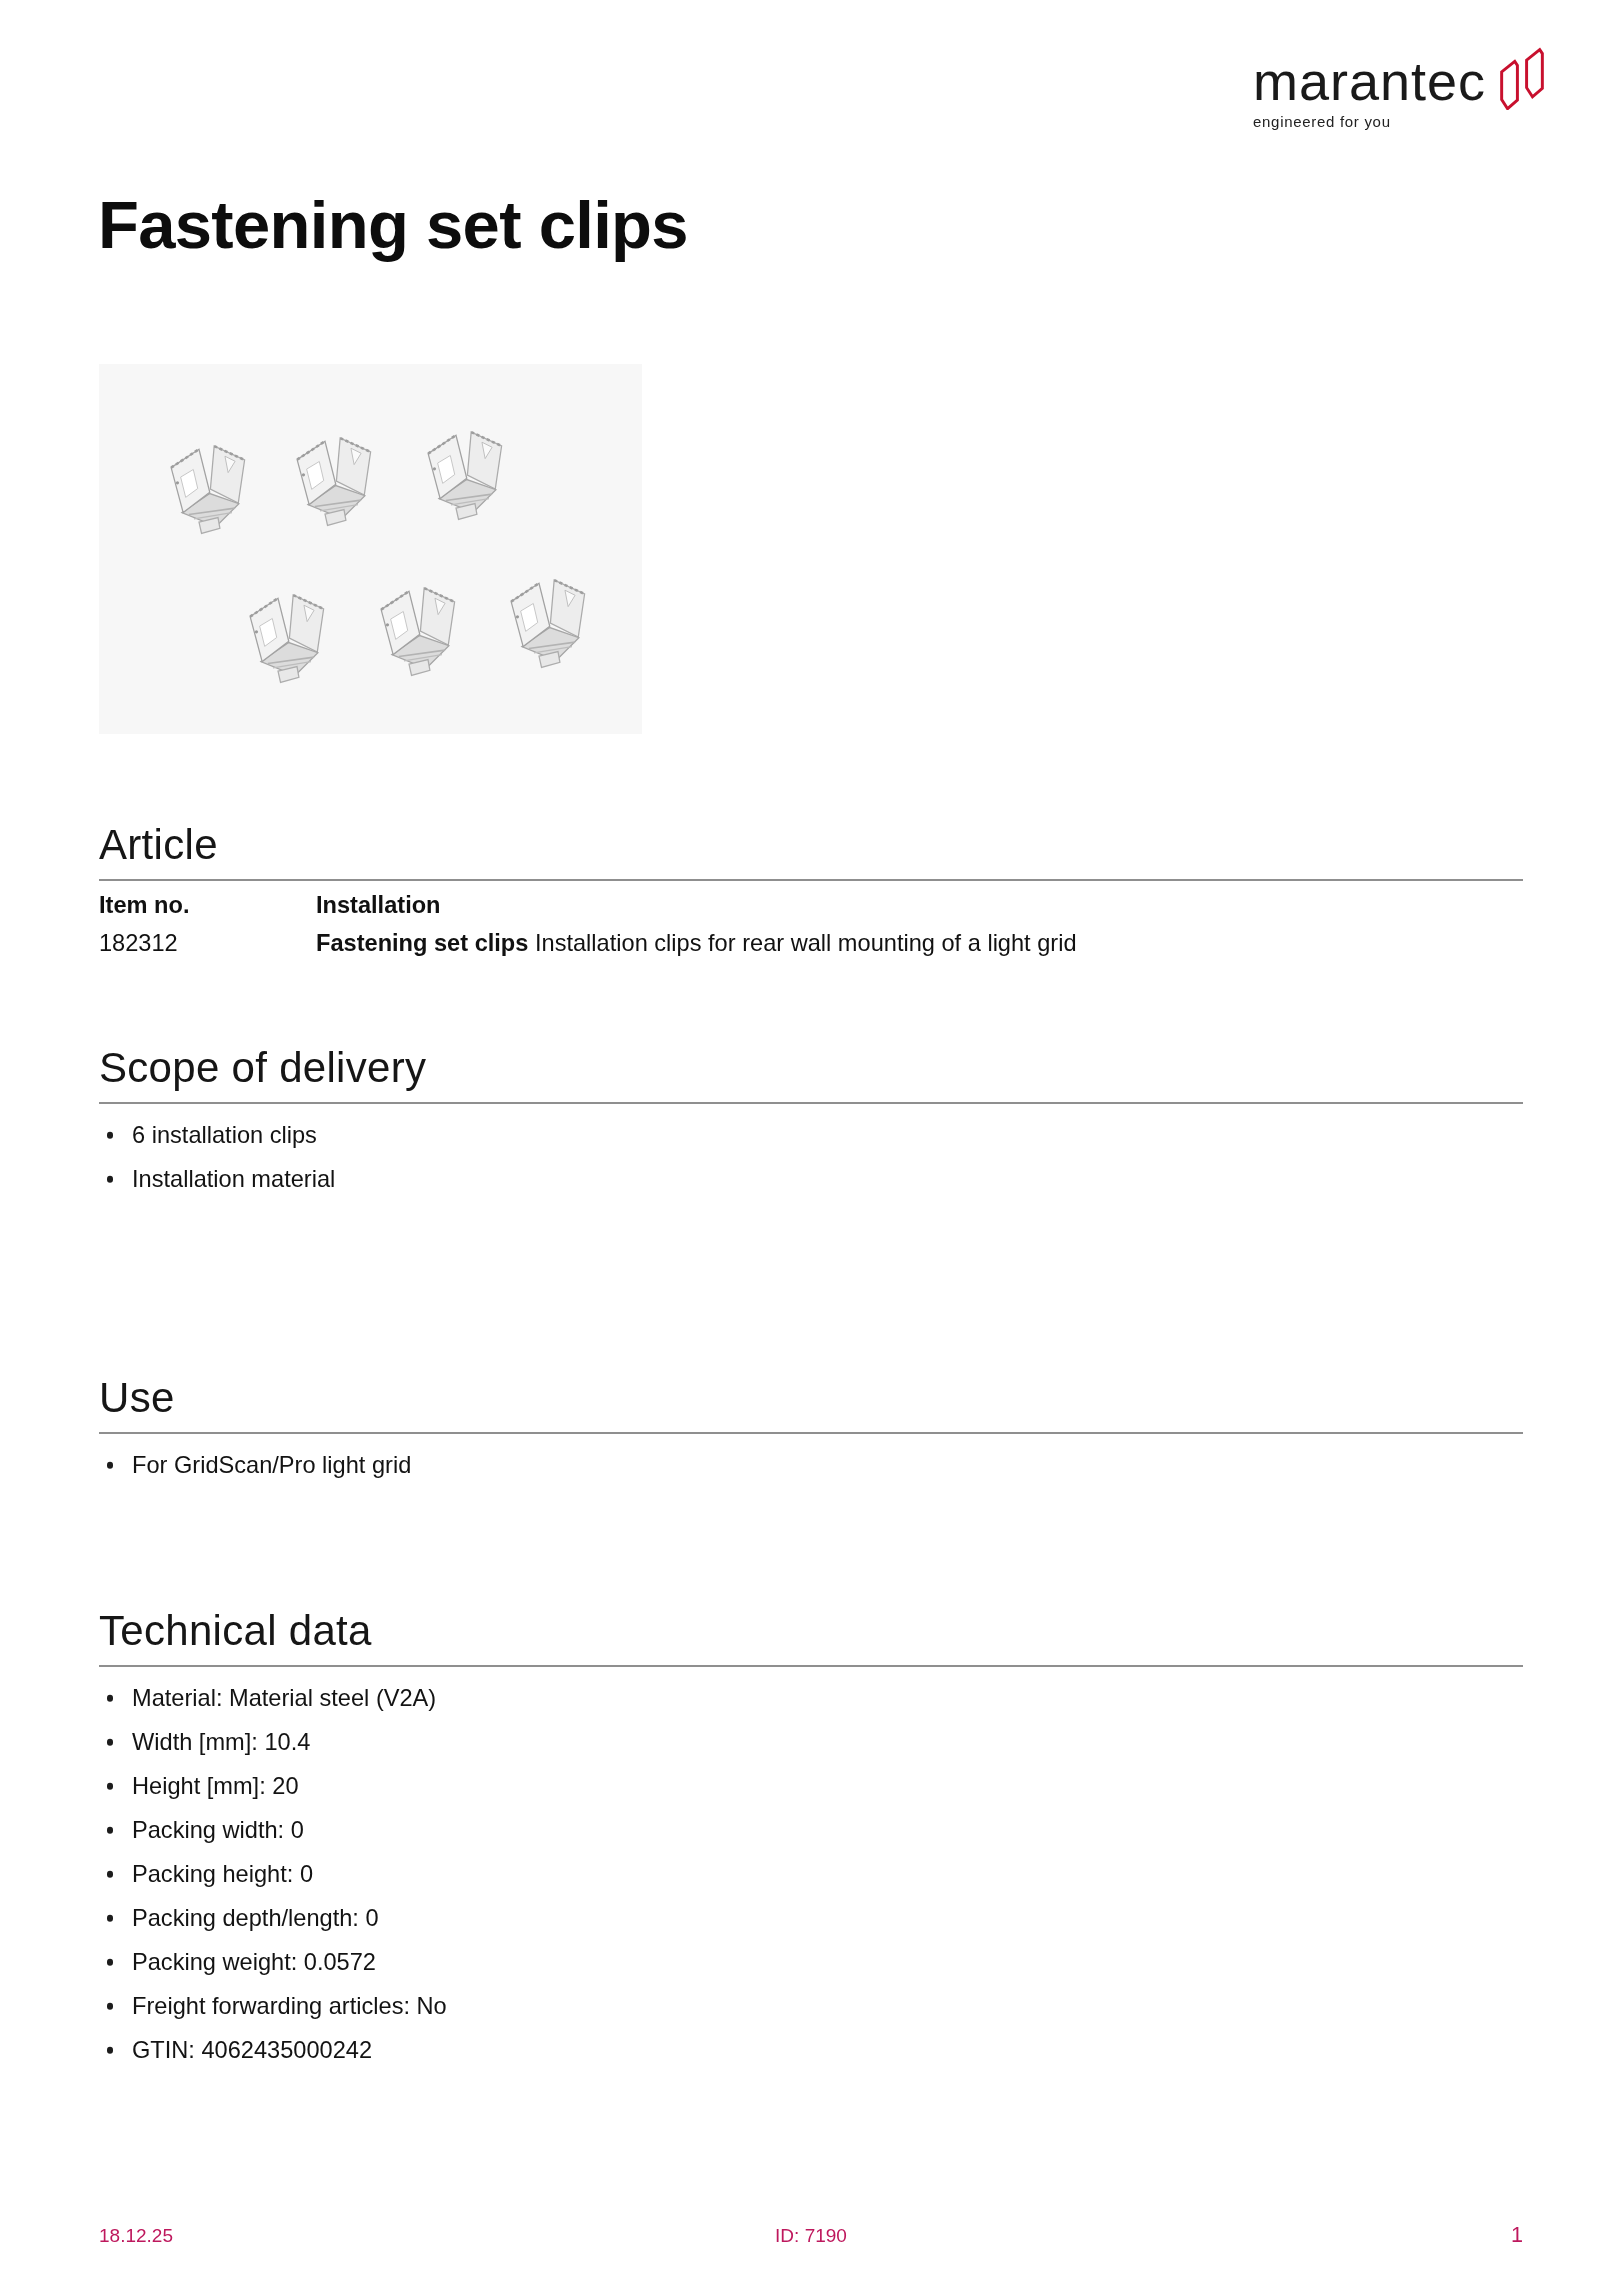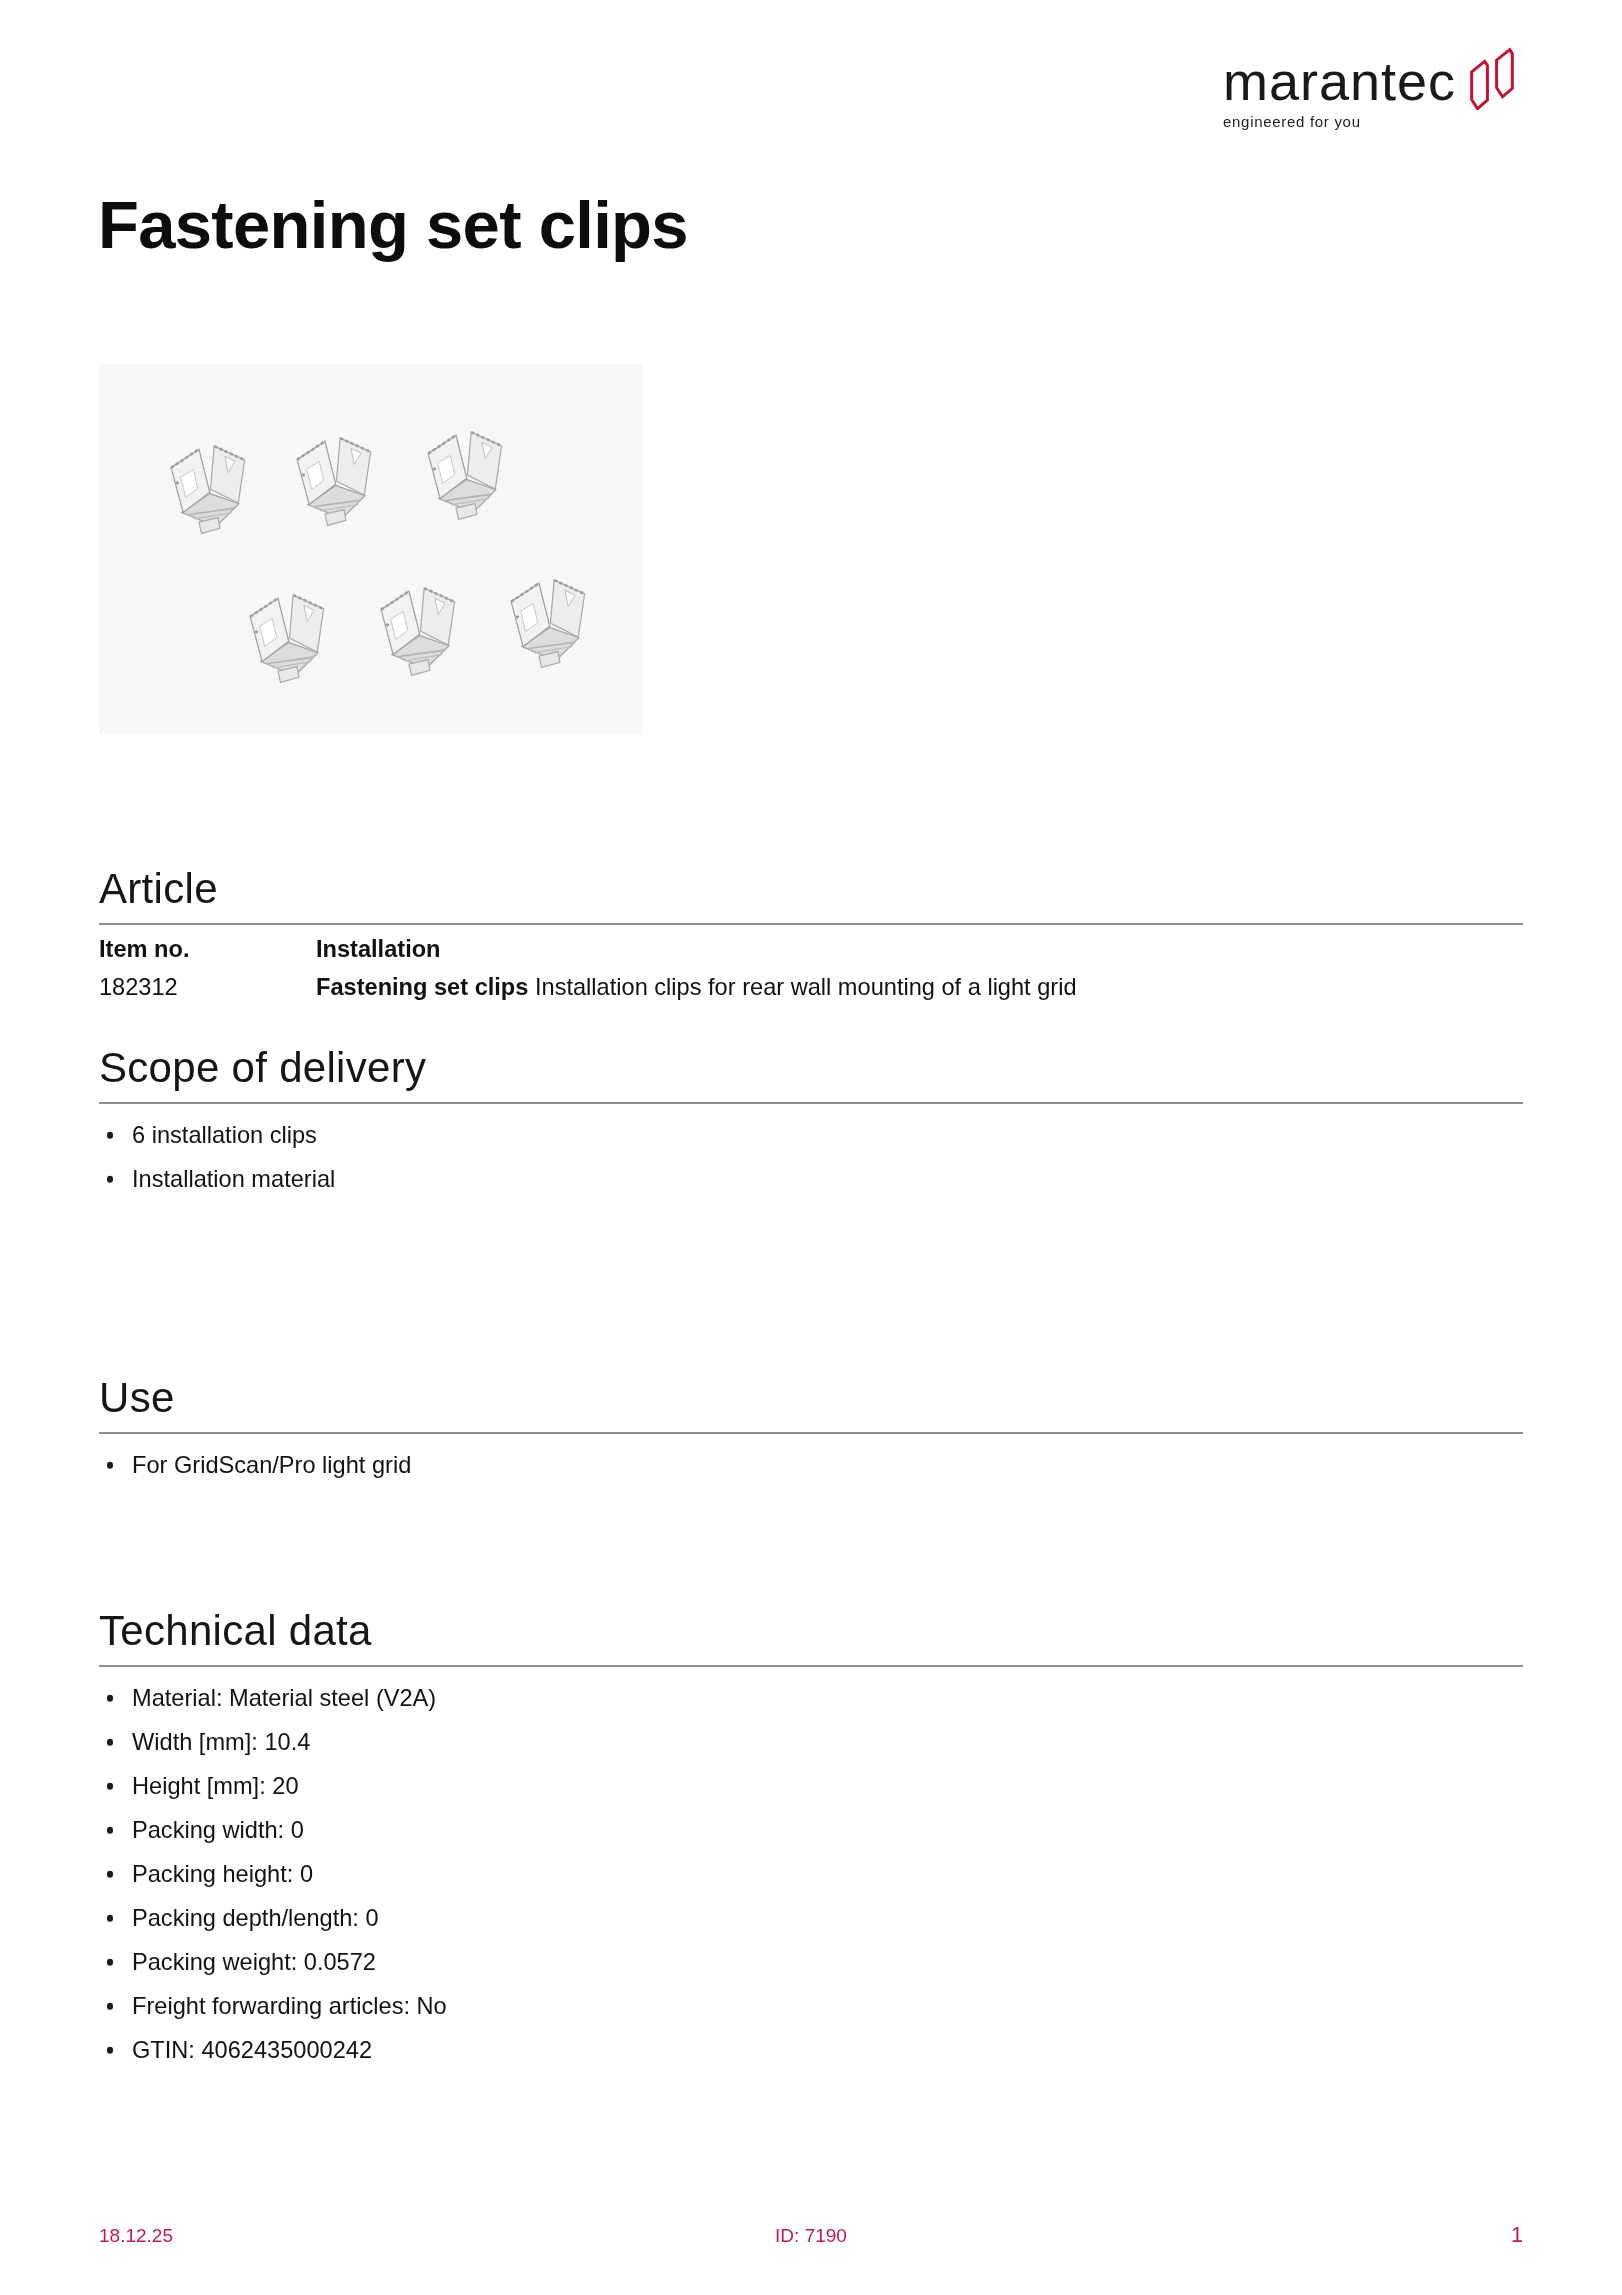--- a/index.html
+++ b/index.html
@@ -2,21 +2,21 @@
 <html style="font-size:10.5px"><head>
 <meta charset="utf-8">
 <style>
   * { margin:0; padding:0; box-sizing:border-box; }
   html,body { background:#ffffff; }
   body { width:1623px; height:2295px; position:relative; font-family:"Liberation Sans", sans-serif; color:#111; }
 
   .page { position:absolute; inset:0; background:#ffffff; overflow:hidden; }
 
   
-  .logo { position:absolute; left:1223px; top:56px; display:flex; align-items:flex-start; }
+  .logo { position:absolute; left:1253px; top:56px; display:flex; align-items:flex-start; }
   .brand { font-size:54px; font-weight:500; line-height:50px; letter-spacing:1px; color:#1a1a1a; }
   .tagline { font-size:15px; font-weight:400; letter-spacing:0.7px; margin-top:6.5px; color:#222; }
   .logo-mark { width:46px; height:63px; margin-left:13px; margin-top:-9.2px; }
   .logo-mark path { fill:none; stroke:#C8102E; stroke-width:4.5; stroke-linejoin:miter; }
 
   
   .title { position:absolute; left:98px; top:188px; font-size:67px; font-weight:700; letter-spacing:-0.7px; color:#0d0d0d; line-height:1.1; }
 
   
   .product-image { position:absolute; left:99px; top:364px; width:543px; height:370px; background:#f7f7f7; }
@@ -26,21 +26,21 @@
   .clip.c3 { left:319px; top:63px; }
   .clip.c4 { left:141px; top:226px; }
   .clip.c5 { left:272px; top:219px; }
   .clip.c6 { left:402px; top:211px; }
 
   
   .section { position:absolute; left:99px; width:1424px; }
   .section h2 { font-size:42px; font-weight:400; line-height:42px; letter-spacing:0.3px; color:#161616; }
   .rule { border:none; height:2px; background:#8f8f8f; margin:13px 0 0 0; }
 
-  .sec-article   { top:868px; }
+  .sec-article   { top:824px; }
   .sec-scope     { top:1047px; }
   .sec-use       { top:1377px; }
   .sec-technical { top:1610px; }
 
   
   .art-table { margin-top:5px; font-size:23.6px; }
   .art-row { display:flex; line-height:38px; }
   .art-col-item { width:217px; flex:0 0 217px; }
   .art-head { font-weight:700; }
   .bold-lead { font-weight:700; }

